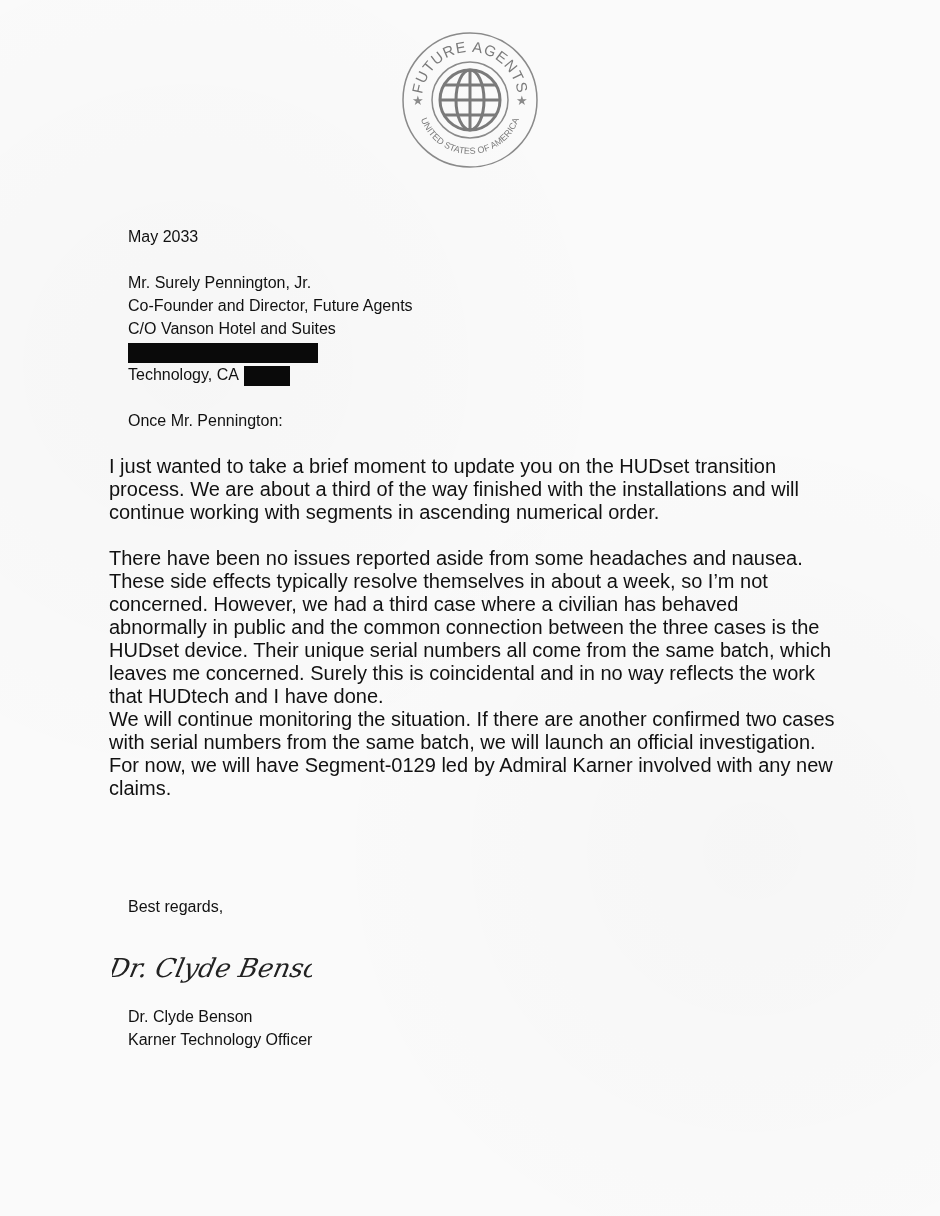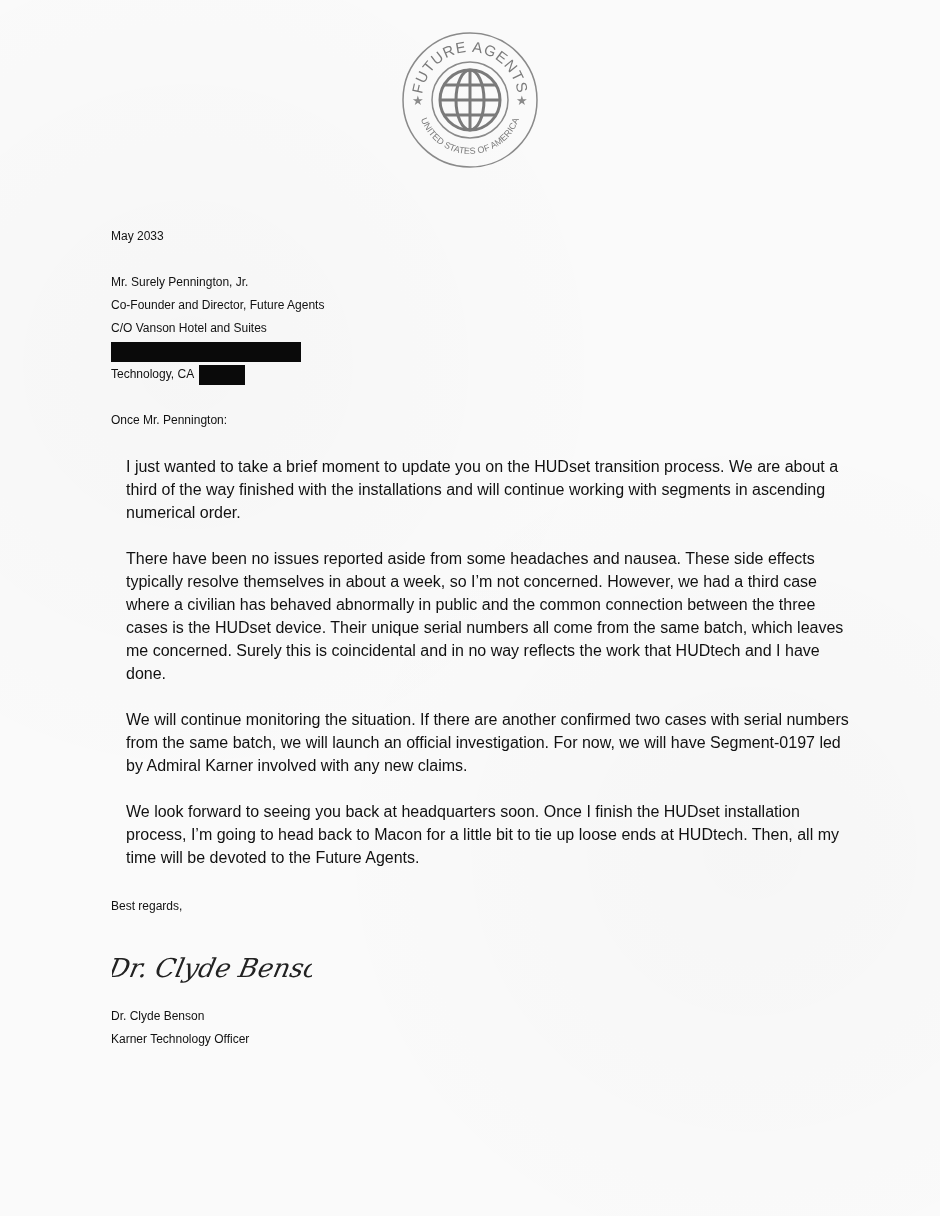--- a/index.html
+++ b/index.html
@@ -14,26 +14,26 @@
     position: absolute; left: 0; top: 0; width: 940px; height: 1216px;
     background:
       radial-gradient(circle at 20% 30%, rgba(0,0,0,0.015) 0, transparent 40%),
       radial-gradient(circle at 80% 70%, rgba(0,0,0,0.015) 0, transparent 40%),
       #fafafa;
   }
   .seal {
     position: absolute; left: 400px; top: 30px; width: 140px; height: 140px;
   }
   .text {
-    position: absolute; left: 111px; font-size: 12px; line-height: 23px;
+    position: absolute; left: 128px; font-size: 16px; line-height: 23px;
     white-space: nowrap;
     text-align: center;
   }
   .para {
-    position: absolute; left: 126px; width: 730px; font-size: 16px; line-height: 23px;
+    position: absolute; left: 109px; width: 730px; font-size: 20px; line-height: 23px;
     white-space: normal;
   }
   .redact {
     display: inline-block; background: #0a0a0a; vertical-align: middle;
   }
   .sig {
     position: absolute; left: 112px; top: 945px; width: 200px; height: 50px;
   }
 </style>
 </head>
@@ -76,22 +76,21 @@
   </div>
   <div class="text" style="top:363px">
     <span>Technology, CA</span>
     <span class="redact" style="width:46px;height:20px;margin-left:2px;"></span>
   </div>
 
   <div class="text" style="top:409px">Once Mr. Pennington:</div>
 
   <div class="para" style="top:455px">I just wanted to take a brief moment to update you on the HUDset transition process. We are about a third of the way finished with the installations and will continue working with segments in ascending numerical order.</div>
   <div class="para" style="top:547px">There have been no issues reported aside from some headaches and nausea. These side effects typically resolve themselves in about a week, so I’m not concerned. However, we had a third case where a civilian has behaved abnormally in public and the common connection between the three cases is the HUDset device. Their unique serial numbers all come from the same batch, which leaves me concerned. Surely this is coincidental and in no way reflects the work that HUDtech and I have done.</div>
-  <div class="para" style="top:708px">We will continue monitoring the situation. If there are another confirmed two cases with serial numbers from the same batch, we will launch an official investigation. For now, we will have Segment-0197 led by Admiral Karner involved with any new claims.</div>
-  <div class="para" style="top:800px">We look forward to seeing you back at headquarters soon. Once I finish the HUDset installation process, I’m going to head back to Macon for a little bit to tie up loose ends at HUDtech. Then, all my time will be devoted to the Future Agents.</div>
+  <div class="para" style="top:708px">We will continue monitoring the situation. If there are another confirmed two cases with serial numbers from the same batch, we will launch an official investigation. For now, we will have Segment-0129 led by Admiral Karner involved with any new claims.</div>
 
   <div class="text" style="top:895px">Best regards,</div>
 
   <svg class="sig" viewBox="0 0 200 50">
     <text x="2" y="32" font-family="DejaVu Serif, serif" font-style="italic" font-size="26" fill="#222" transform="skewX(-12)">Dr. Clyde Benson</text>
   </svg>
 
   <div class="text" style="top:1005px">Dr. Clyde Benson</div>
   <div class="text" style="top:1028px">Karner Technology Officer</div>
 </div>

